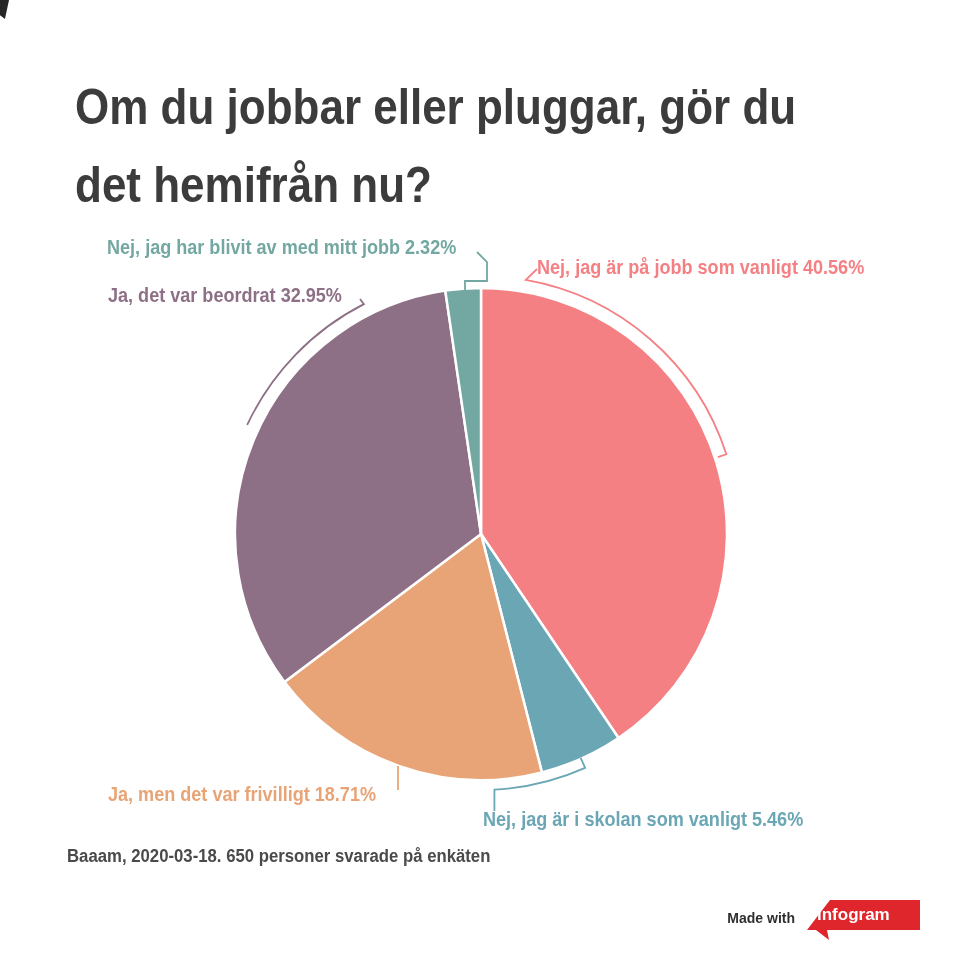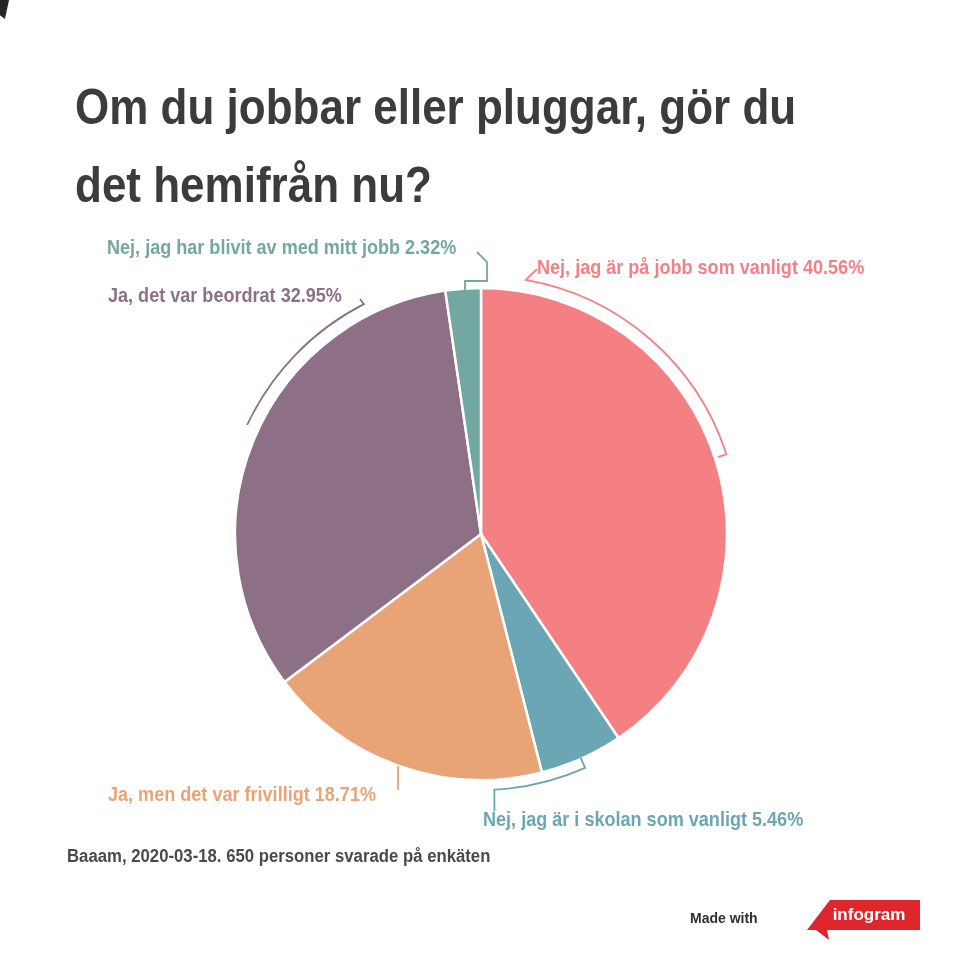--- a/index.html
+++ b/index.html
@@ -15,28 +15,28 @@
   .tline1{margin-bottom:28px;}
   .slice-label{
     position:absolute;font-size:21px;font-weight:bold;white-space:nowrap;line-height:1.1;
     transform:scaleX(0.86);transform-origin:left top;
   }
   .source{
     position:absolute;left:67px;top:846px;font-size:18px;font-weight:bold;color:#4A4A4A;
     transform:scaleX(0.93);transform-origin:left top;white-space:nowrap;
   }
   .made-with-label{
-    position:absolute;left:690px;top:910px;width:105px;
+    position:absolute;left:690px;top:910px;width:105px;text-align:right;
     font-size:14px;font-weight:bold;color:#2F2F2F;
   }
   .logo{position:absolute;left:803px;top:899px;width:118px;height:42px;cursor:pointer;display:block;text-decoration:none;}
   .logo svg{position:absolute;left:0;top:0;}
   .logo-text{
     position:absolute;left:14px;top:0;width:104px;height:31px;line-height:31px;
-    text-align:center;color:#ffffff;font-size:17px;font-weight:bold;
+    text-align:left;color:#ffffff;font-size:17px;font-weight:bold;
   }
   .corner-artifact{
     position:absolute;left:0;top:0;width:9px;height:19px;background:#262626;
     clip-path:polygon(0 0,100% 0,55% 100%,0 80%);
   }
   #pie-svg{position:absolute;left:0;top:0;}
 </style>
 </head>
 <body>
 

